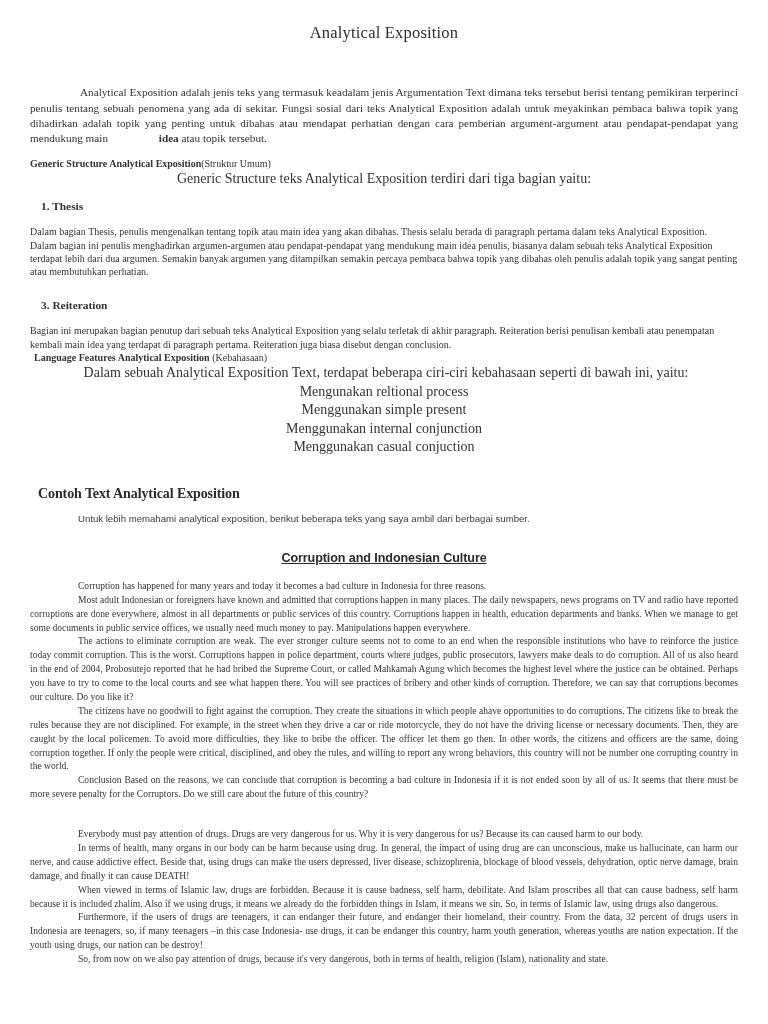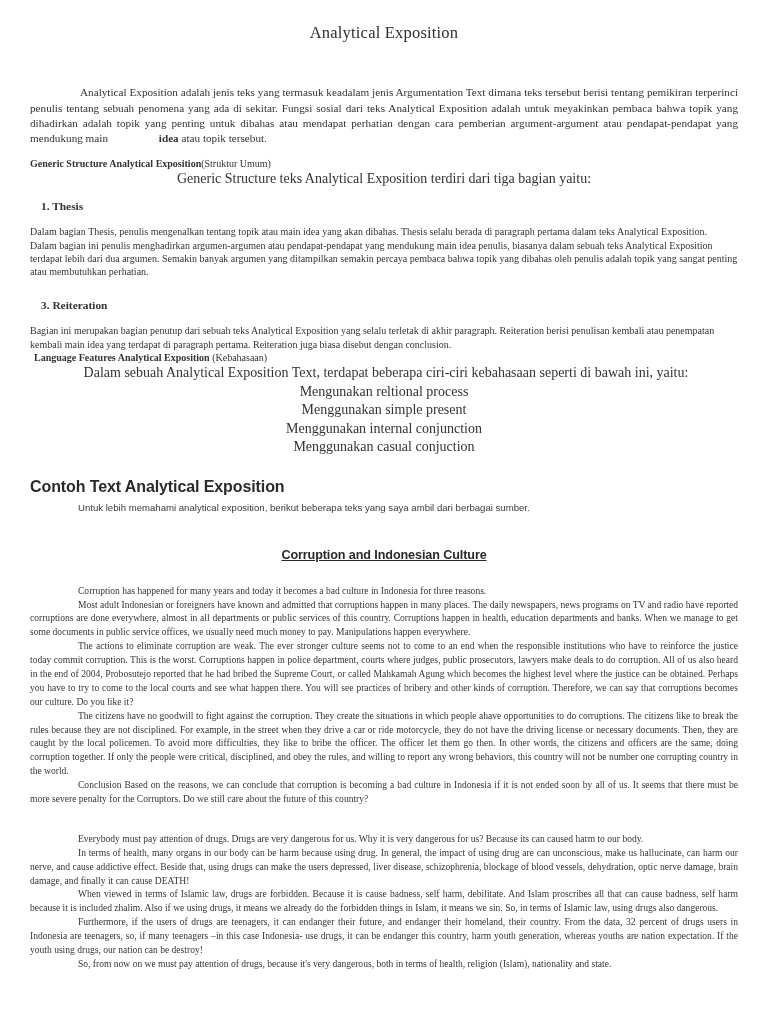--- a/index.html
+++ b/index.html
@@ -73,36 +73,37 @@
   }
   .gap-sm { height: 9px; }
   .indent-1 { padding-left: 4px; }
 
   
   .sans-zone {
     font-family: "Liberation Sans", "DejaVu Sans", sans-serif;
     color: #333333;
   }
   .contoh-head {
-    margin: 0;
-    font-size: 16px;
+    margin: 8px;
+    font-size: 14px;
     font-weight: bold;
     color: #2a2a2a;
     letter-spacing: -0.1px;
     line-height: 1.4;
+    font-family: Liberation Serif, serif;
   }
   .contoh-sub {
     margin: 2px 0 0 0;
     font-size: 9.6px;
     text-indent: 48px;
     line-height: 1.45;
     color: #3a3a3a;
   }
   .example-title {
-    margin: 12px;
+    margin: 4px;
     text-align: center;
     font-size: 12.6px;
     font-weight: bold;
     text-decoration: underline;
     color: #2a2a2a;
     letter-spacing: -0.1px;
     line-height: 1.5;
   }
   .ex-para {
     margin: 0;
@@ -177,17 +178,17 @@
     <p class="ex-para">The citizens have no goodwill to fight against the corruption. They create the situations in which people ahave opportunities to do corruptions. The citizens like to break the rules because they are not disciplined. For example, in the street when they drive a car or ride motorcycle, they do not have the driving license or necessary documents. Then, they are caught by the local policemen. To avoid more difficulties, they like to bribe the officer. The officer let them go then. In other words, the citizens and officers are the same, doing corruption together. If only the people were critical, disciplined, and obey the rules, and willing to report any wrong behaviors, this country will not be number one corrupting country in the world.</p>
     <p class="ex-para">Conclusion Based on the reasons, we can conclude that corruption is becoming a bad culture in Indonesia if it is not ended soon by all of us. It seems that there must be more severe penalty for the Corruptors. Do we still care about the future of this country?</p>
 
     <div class="gap-title-top"></div>
     <div class="gap-title-bot"></div>
 
     <p class="ex-para">Everybody must pay attention of drugs. Drugs are very dangerous for us. Why it is very dangerous for us? Because its can caused harm to our body.</p>
     <p class="ex-para">In terms of health, many organs in our body can be harm because using drug. In general, the impact of using drug are can unconscious, make us hallucinate, can harm our nerve, and cause addictive effect. Beside that, using drugs can make the users depressed, liver disease, schizophrenia, blockage of blood vessels, dehydration, optic nerve damage, brain damage, and finally it can cause DEATH!</p>
     <p class="ex-para">When viewed in terms of Islamic law, drugs are forbidden. Because it is cause badness, self harm, debilitate. And Islam proscribes all that can cause badness, self harm because it is included zhalim. Also if we using drugs, it means we already do the forbidden things in Islam, it means we sin. So, in terms of Islamic law, using drugs also dangerous.</p>
     <p class="ex-para">Furthermore, if the users of drugs are teenagers, it can endanger their future, and endanger their homeland, their country. From the data, 32 percent of drugs users in Indonesia are teenagers, so, if many teenagers –in this case Indonesia- use drugs, it can be endanger this country, harm youth generation, whereas youths are nation expectation. If the youth using drugs, our nation can be destroy!</p>
-    <p class="ex-para">So, from now on we must pay attention of drugs, because it's very dangerous, both in terms of health, religion (Islam), nationality and state.</p>
+    <p class="ex-para">So, from now on we also pay attention of drugs, because it's very dangerous, both in terms of health, religion (Islam), nationality and state.</p>
 
   </div>
 
 </div>
 
 </body></html>

